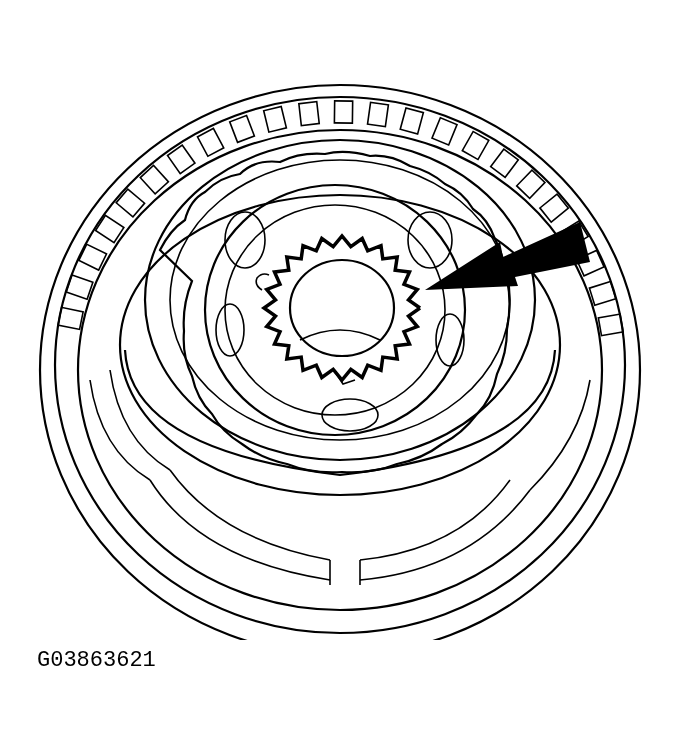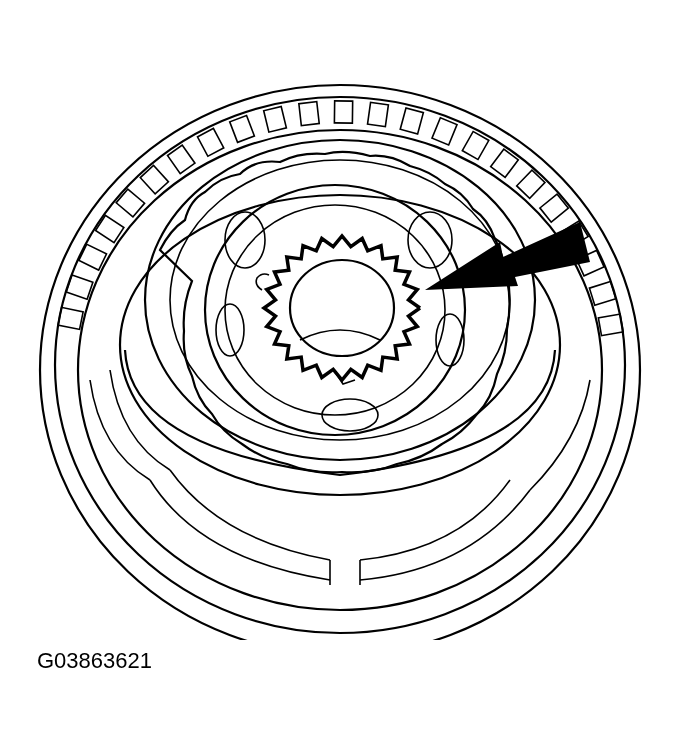--- a/index.html
+++ b/index.html
@@ -1,20 +1,20 @@
 <!DOCTYPE html>
 <html><head>
   <meta charset="utf-8">
   <style>
     html, body { margin: 0; padding: 0; background: #ffffff; }
     body { width: 679px; height: 746px; position: relative; overflow: hidden; }
     #figure { position: absolute; left: 0; top: 0; width: 679px; height: 640px; }
     #caption {
       position: absolute; left: 37px; top: 648px;
-      font-family: Liberation Sans, sans-serif; font-size: 22px; color: #000;
+      font-family: Liberation Mono, monospace; font-size: 22px; color: #000;
       letter-spacing: 0px;
     }
     svg { display: block; }
     .ln { fill: none; stroke: #000; stroke-width: 2.2; }
     .thin { fill: none; stroke: #000; stroke-width: 1.6; }
     .thick { fill: none; stroke: #000; stroke-width: 3.5; }
     .solid { fill: #000; stroke: none; }
   </style>
 </head>
 <body>

